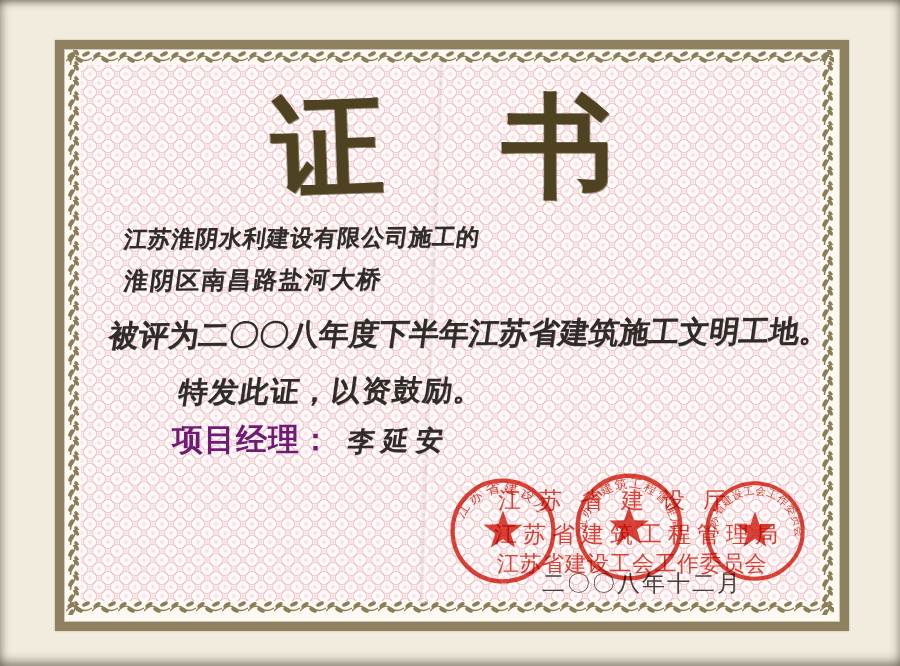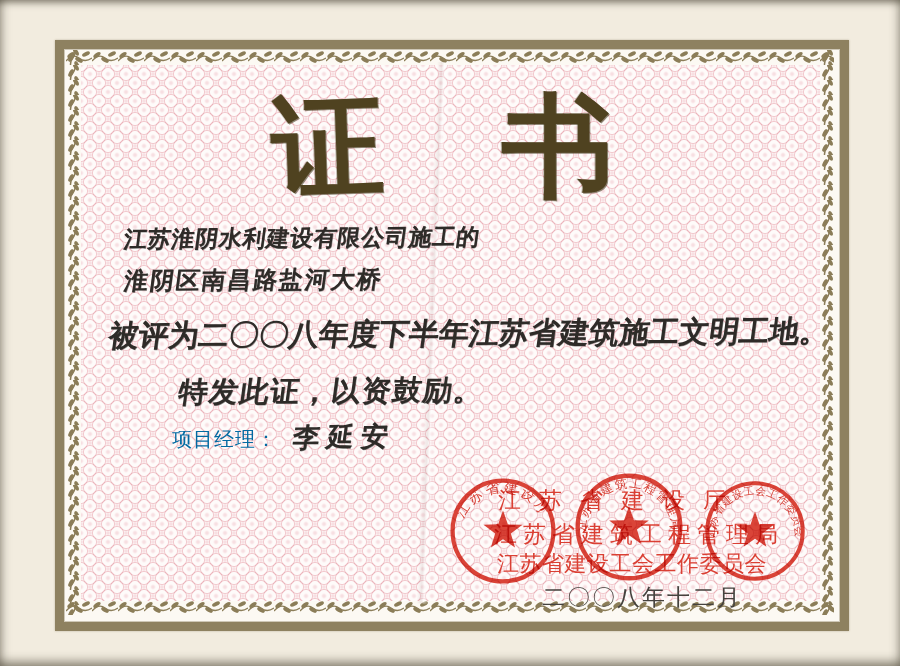--- a/index.html
+++ b/index.html
@@ -66,38 +66,38 @@
     display:inline-block;transform:skewX(-8deg) rotate(-0.4deg);transform-origin:left bottom;
     text-shadow:0.5px 0.5px 0 rgba(40,38,35,.5);
   }
   .line-builder{left:122px;top:224px;font-size:23px;letter-spacing:0.7px;}
   .line-project{left:122px;top:265px;font-size:24px;letter-spacing:1.8px;}
   .line-award{left:106px;top:316px;font-size:30px;letter-spacing:0px;}
   .line-closing{left:176px;top:373px;font-size:29px;letter-spacing:1.5px;}
   .manager-row{position:absolute;left:172px;top:419px;white-space:nowrap;}
   .manager-label{
     font-family:"Liberation Sans","DejaVu Sans",sans-serif;
-    font-weight:400;font-size:20px;color:#0369a1;letter-spacing:1px;
+    font-weight:700;font-size:31px;color:#701a75;letter-spacing:1px;
   }
   .manager-name{
     display:inline-block;margin-left:16px;font-size:27px;font-weight:700;
     color:#2e2b28;letter-spacing:7px;
     transform:skewX(-9deg) rotate(-1deg);
     text-shadow:0.5px 0.5px 0 rgba(40,38,35,.5);
   }
   
   .red-line{
     position:absolute;color:#d9372a;white-space:nowrap;font-weight:500;
     opacity:.95;
   }
   .issuer-0{left:498px;top:485px;font-size:23px;letter-spacing:18px;}
   .issuer-1{left:494px;top:519px;font-size:23px;letter-spacing:6px;}
   .issuer-2{left:497px;top:549px;font-size:22px;letter-spacing:0.5px;}
   .date-line{
-    position:absolute;left:542px;top:582px;font-size:23px;letter-spacing:2px;
+    position:absolute;left:542px;top:568px;font-size:23px;letter-spacing:2px;
     color:#45423e;white-space:nowrap;
   }
   
   .seal{position:absolute;mix-blend-mode:multiply;opacity:.93;}
   .seal-0{left:447px;top:475px;width:112px;height:112px;}
   .seal-1{left:572px;top:470px;width:114px;height:114px;}
   .seal-2{left:702px;top:478px;width:106px;height:106px;}
   .defs-holder{position:absolute;width:0;height:0;overflow:hidden;}
 </style>
 </head>

